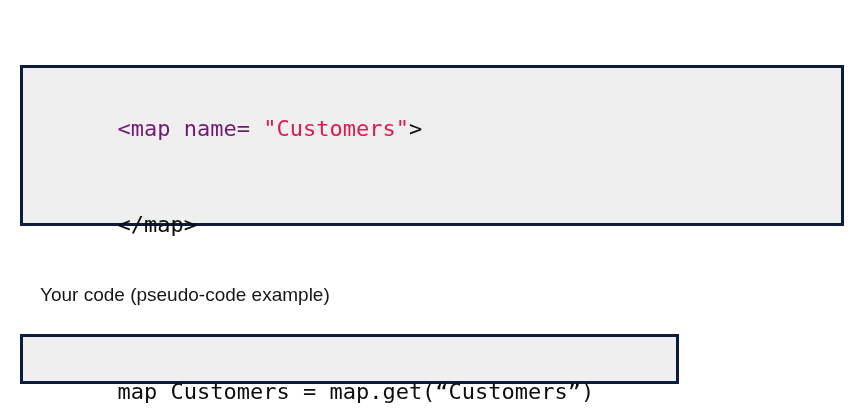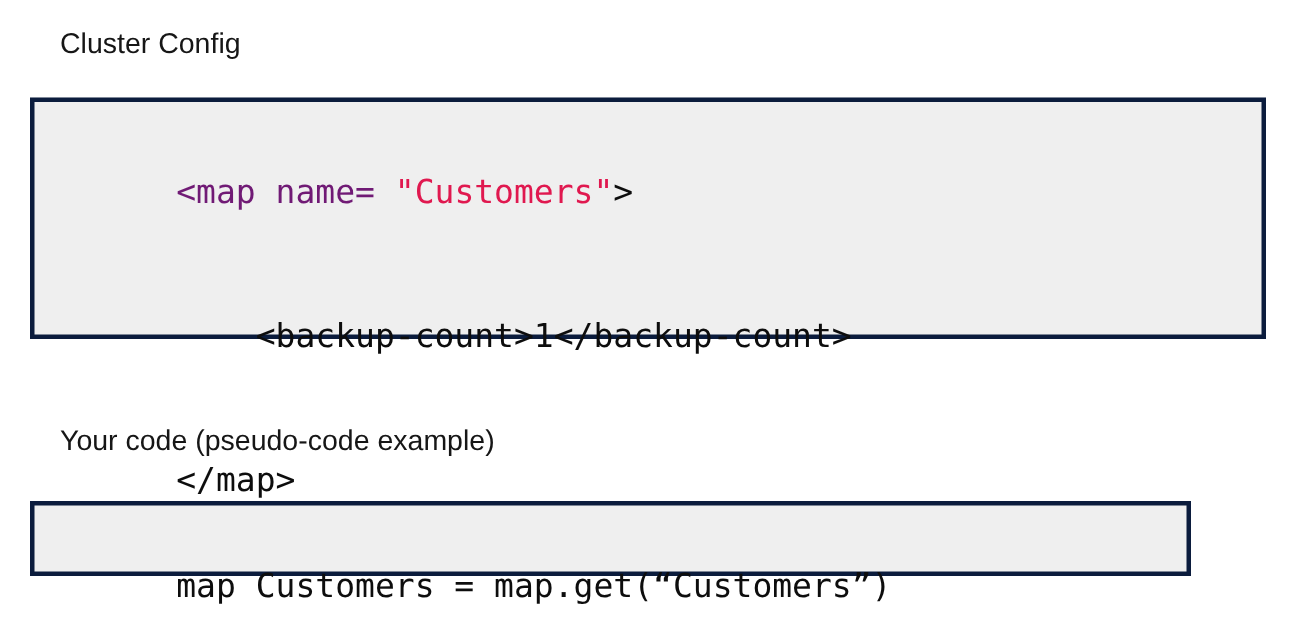--- a/index.html
+++ b/index.html
@@ -47,21 +47,21 @@
     left: 20px;
     top: 65px;
     width: 824px;
     height: 161px;
     padding: 13px 0 0 15px;
   }
 
   #your-code-code {
     left: 20px;
     top: 334px;
-    width: 774px;
+    width: 659px;
     height: 50px;
     padding: 10px 0 0 15px;
   }
 
   .code-line {
     font-family: "DejaVu Sans Mono", "Liberation Mono", monospace;
     font-size: 22px;
     line-height: 32px;
     white-space: pre;
     color: #0d0d0d;
@@ -76,31 +76,27 @@
     font-size: 22px;
     line-height: 30px;
     color: #151515;
   }
 </style>
 </head>
 <body>
 
 <div class="page">
 
-  <div class="section-title" id="cluster-config-title">Cluster Config</div>
 
   <div class="code-box" id="cluster-config-code">
 
     <div class="code-line">
       <span class="tok-tag">&lt;map name= </span><span class="tok-string">"Customers"</span><span class="tok-plain">&gt;</span>
     </div>
 
-    <div class="code-line">
-      <span class="tok-plain">    &lt;backup-count&gt;1&lt;/backup-count&gt;</span>
-    </div>
 
 
     <div class="code-line">
       <span class="tok-plain">&lt;/map&gt;</span>
     </div>
 
   </div>
 
   <div class="section-title" id="your-code-title">Your code (pseudo-code example)</div>
 

